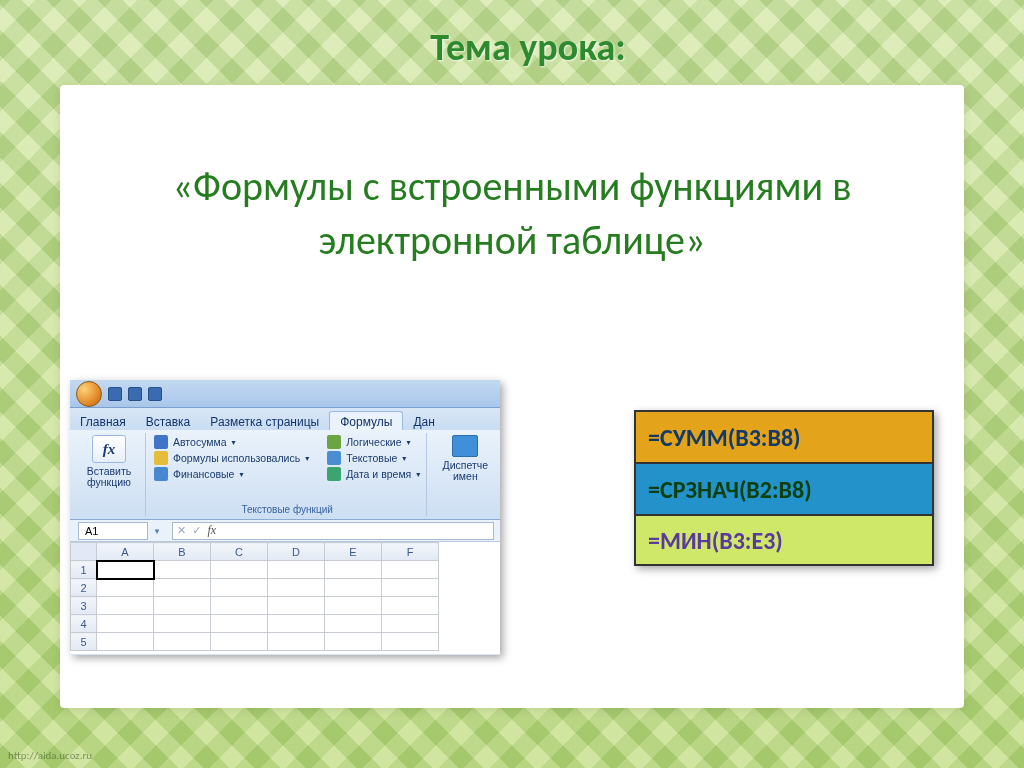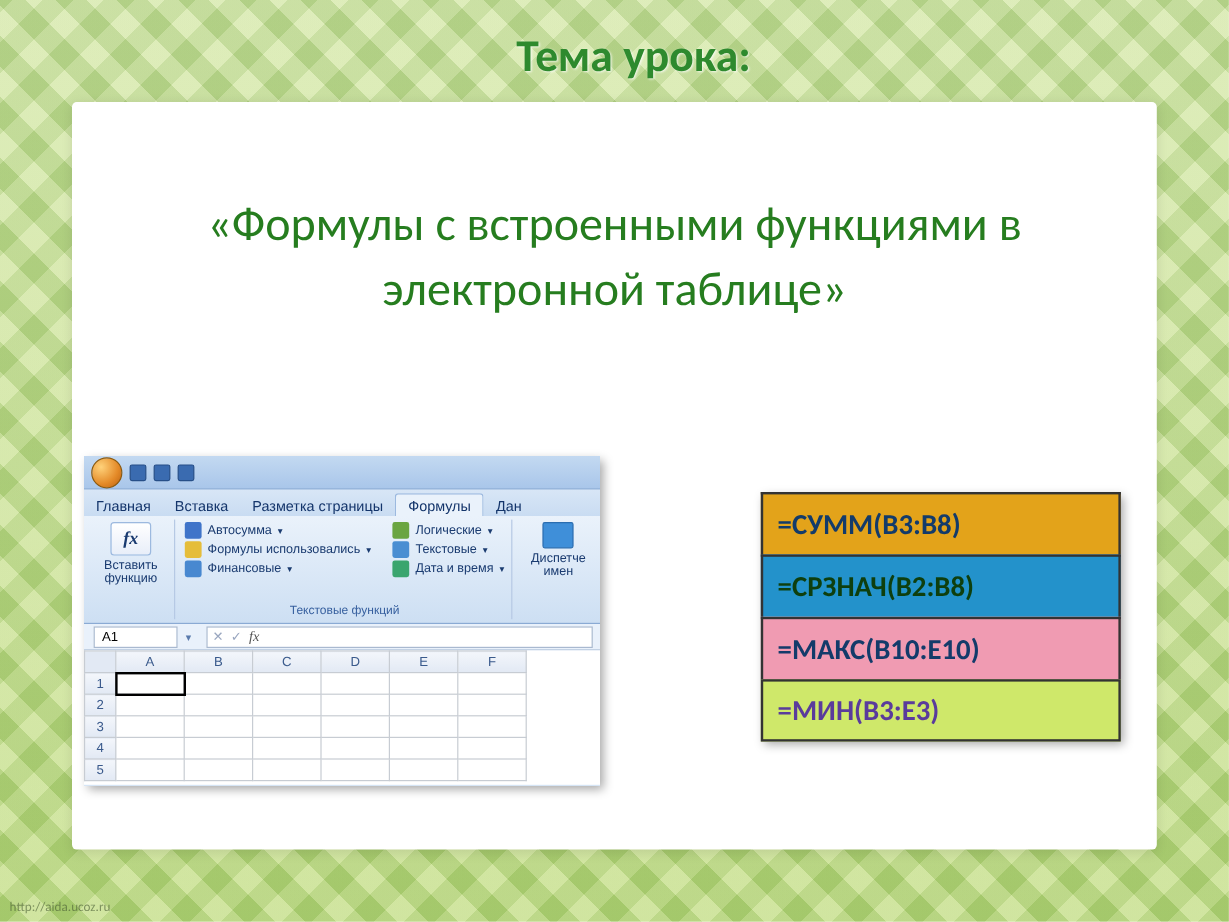--- a/index.html
+++ b/index.html
@@ -318,17 +318,16 @@
             <td></td>
           </tr>
     </tbody>
       </table>
   </div>
 </div>
 
 <div class="formula-box">
   <div class="frow f1">=СУММ(B3:B8)</div>
   <div class="frow f2">=СРЗНАЧ(B2:B8)</div>
-  <div class="frow f3">=МАКС(B10:E10)</div>
   <div class="frow f4">=МИН(B3:E3)</div>
 </div>
 
 <div class="footer-link">http://aida.ucoz.ru</div>
 
 </body></html>

